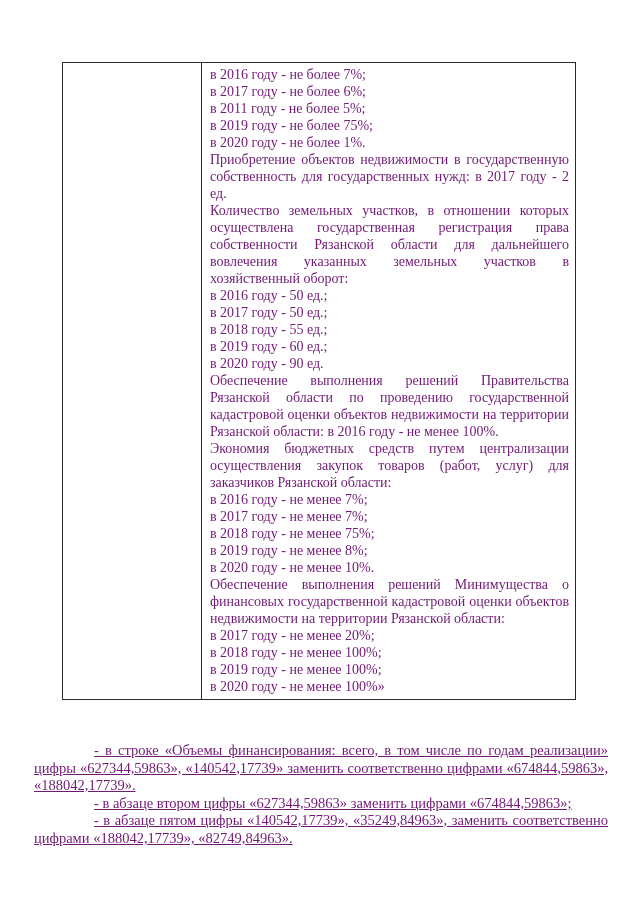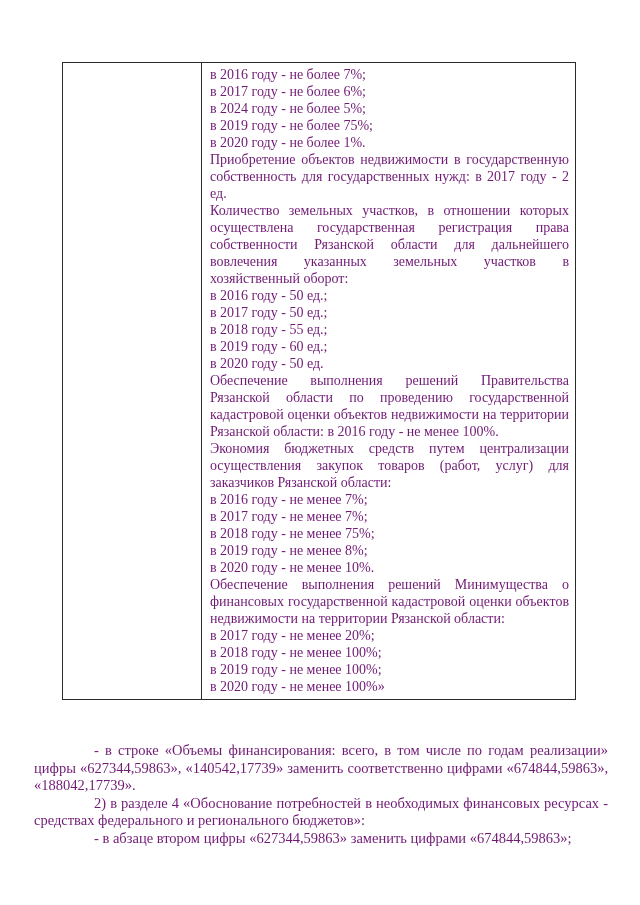--- a/index.html
+++ b/index.html
@@ -44,60 +44,61 @@
     top: 742px;
     left: 34px;
     width: 574px;
   }
   .body-para {
     margin: 0;
     font-size: 14.5px;
     line-height: 17.6px;
     text-align: justify;
     text-indent: 60px;
+    text-decoration: underline;
   }
 </style>
 </head>
 <body>
 
 <div class="page">
 
   <table class="doc-table">
     <tbody>
         <tr>
       <td class="col-left"></td>
       <td class="col-right">
             <p class="cell-line">в 2016 году - не более 7%;</p>
             <p class="cell-line">в 2017 году - не более 6%;</p>
-            <p class="cell-line">в 2024 году - не более 5%;</p>
+            <p class="cell-line">в 2011 году - не более 5%;</p>
             <p class="cell-line">в 2019 году - не более 75%;</p>
             <p class="cell-line">в 2020 году - не более 1%.</p>
             <p class="cell-line">Приобретение объектов недвижимости в государственную собственность для государственных нужд: в 2017 году - 2 ед.</p>
             <p class="cell-line">Количество земельных участков, в отношении которых осуществлена государственная регистрация права собственности Рязанской области для дальнейшего вовлечения указанных земельных участков в хозяйственный оборот:</p>
             <p class="cell-line">в 2016 году - 50 ед.;</p>
             <p class="cell-line">в 2017 году - 50 ед.;</p>
             <p class="cell-line">в 2018 году - 55 ед.;</p>
             <p class="cell-line">в 2019 году - 60 ед.;</p>
-            <p class="cell-line">в 2020 году - 50 ед.</p>
+            <p class="cell-line">в 2020 году - 90 ед.</p>
             <p class="cell-line">Обеспечение выполнения решений Правительства Рязанской области по проведению государственной кадастровой оценки объектов недвижимости на территории Рязанской области: в 2016 году - не менее 100%.</p>
             <p class="cell-line">Экономия бюджетных средств путем централизации осуществления закупок товаров (работ, услуг) для заказчиков Рязанской области:</p>
             <p class="cell-line">в 2016 году - не менее 7%;</p>
             <p class="cell-line">в 2017 году - не менее 7%;</p>
             <p class="cell-line">в 2018 году - не менее 75%;</p>
             <p class="cell-line">в 2019 году - не менее 8%;</p>
             <p class="cell-line">в 2020 году - не менее 10%.</p>
             <p class="cell-line">Обеспечение выполнения решений Минимущества о финансовых государственной кадастровой оценки объектов недвижимости на территории Рязанской области:</p>
             <p class="cell-line">в 2017 году - не менее 20%;</p>
             <p class="cell-line">в 2018 году - не менее 100%;</p>
             <p class="cell-line">в 2019 году - не менее 100%;</p>
             <p class="cell-line">в 2020 году - не менее 100%»</p>
           </td>
     </tr>
   </tbody>
     </table>
 
   <div class="body-text">
       <p class="body-para">- в строке «Объемы финансирования: всего, в том числе по годам реализации» цифры «627344,59863», «140542,17739» заменить соответственно цифрами «674844,59863», «188042,17739».</p>
-      <p class="body-para">2) в разделе 4 «Обоснование потребностей в необходимых финансовых ресурсах - средствах федерального и регионального бюджетов»:</p>
       <p class="body-para">- в абзаце втором цифры «627344,59863» заменить цифрами «674844,59863»;</p>
+      <p class="body-para">- в абзаце пятом цифры «140542,17739», «35249,84963», заменить соответственно цифрами «188042,17739», «82749,84963».</p>
     </div>
 
 </div>
 
 </body></html>

